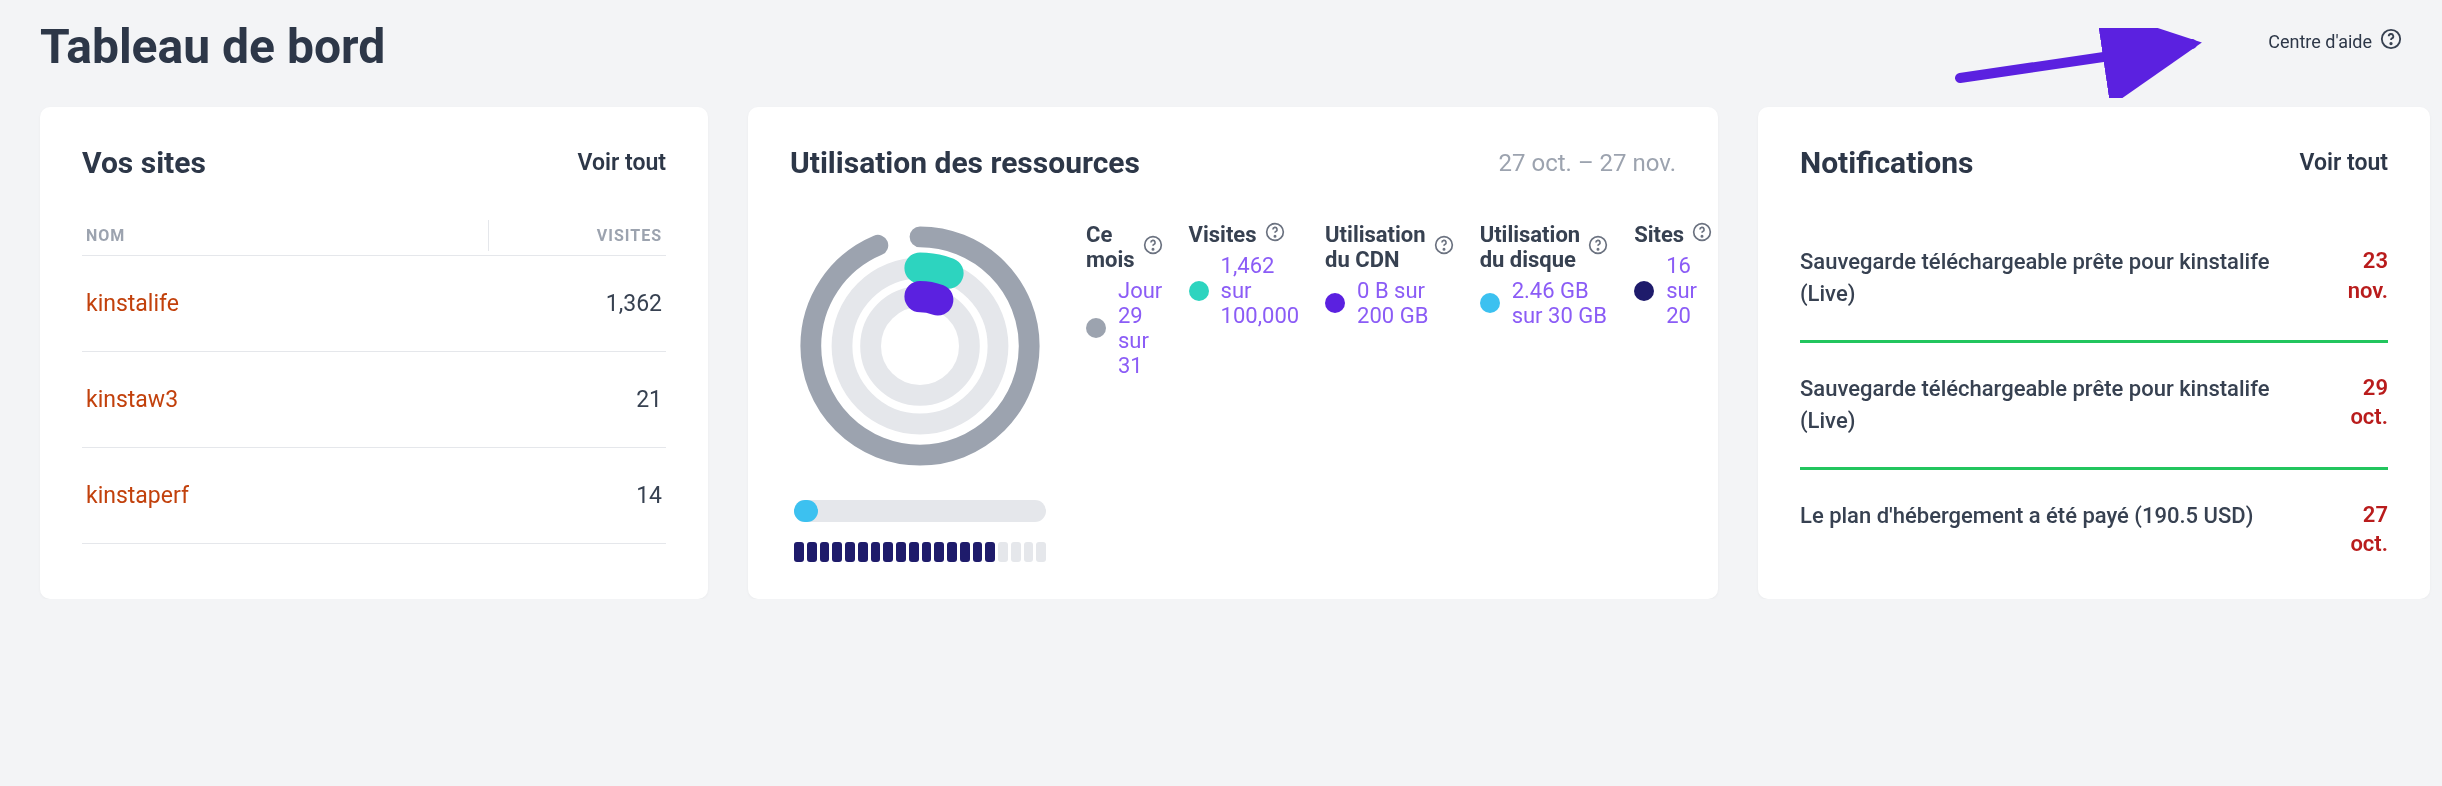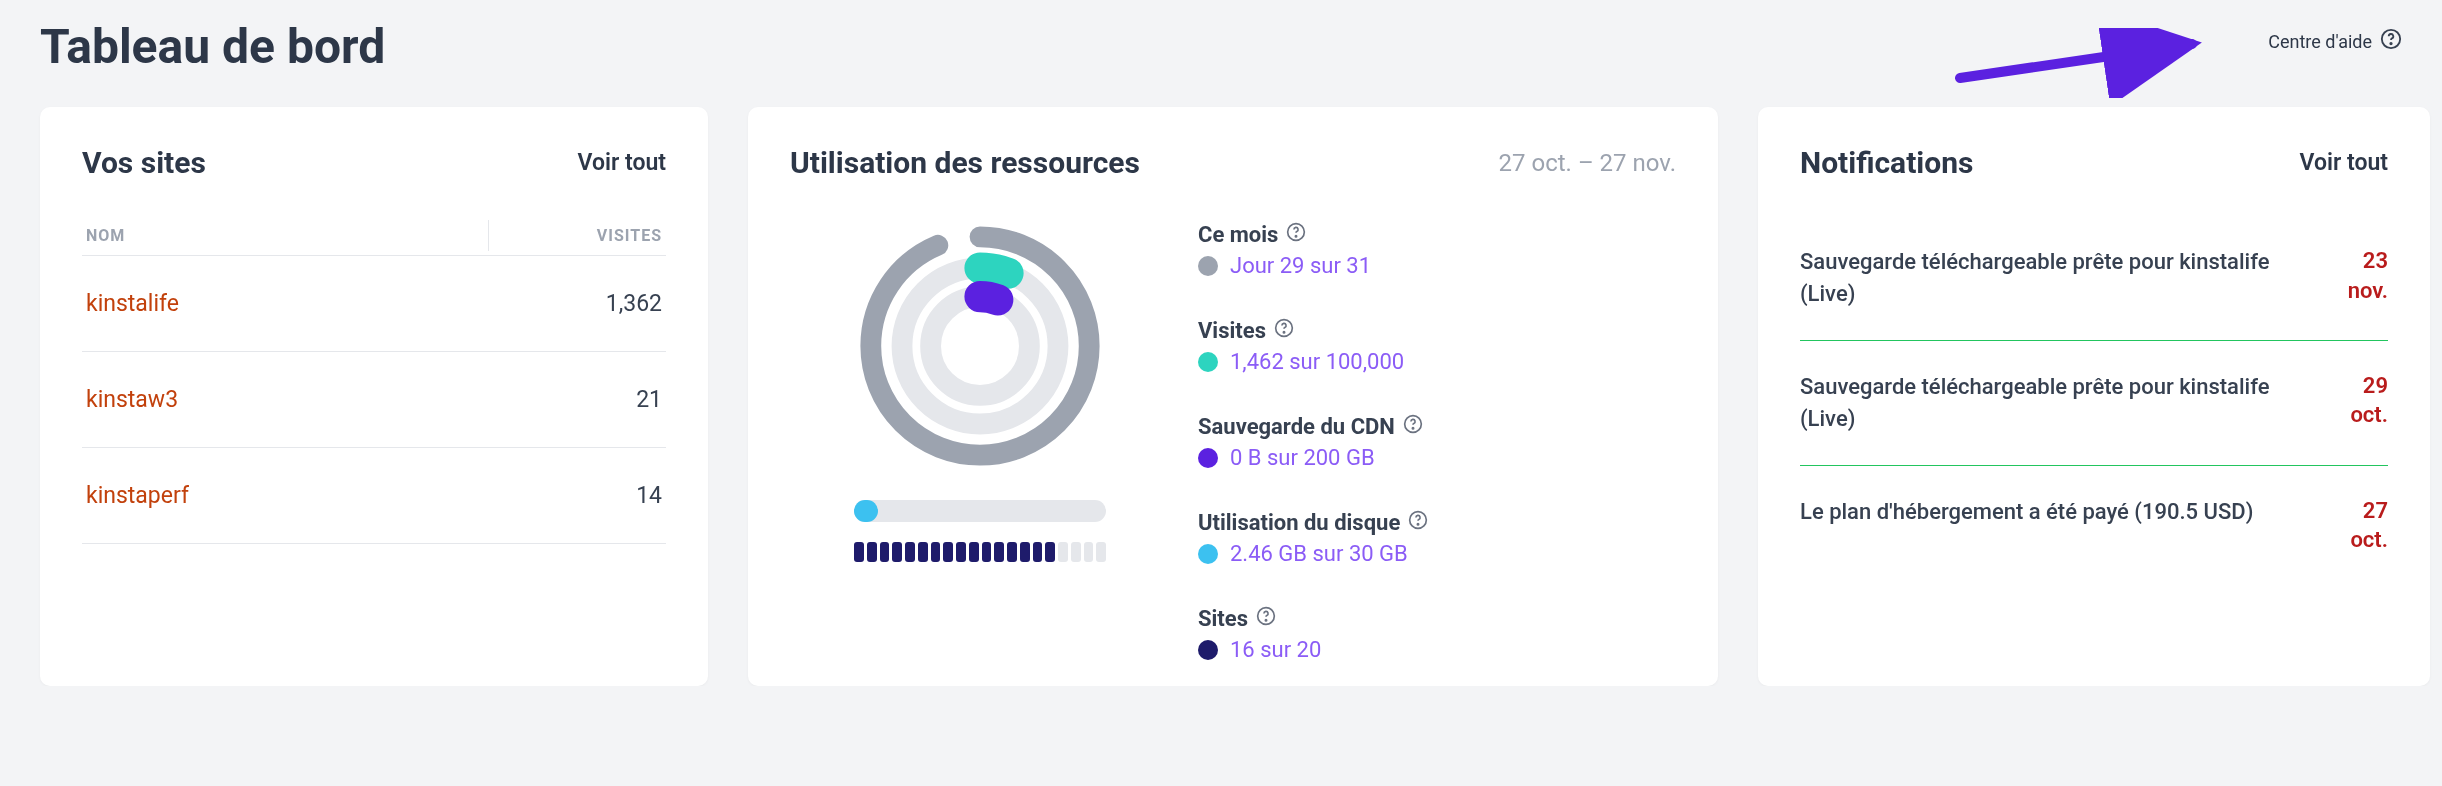--- a/index.html
+++ b/index.html
@@ -130,42 +130,43 @@
     background: #3cc1f0; border-radius: 20px;
   }
   .sites-track {
     width: 252px; height: 20px; display: flex; gap: 3px;
   }
   .sites-seg { flex: 1; height: 20px; border-radius: 3px; background: #e5e7eb; }
   .sites-seg.filled { background: #1e1b6b; }
   .legend-col {
     flex: 1;
     display: flex;
-    flex-direction: column;
+    flex-direction: row;
     gap: 26px;
     padding-top: 6px;
+    margin-left: 8px;
   }
   .legend-group { margin-bottom: 14px; }
   .legend-title {
     font-size: 22px; font-weight: 700; color: #374151;
     display: flex; align-items: center; gap: 8px; margin-bottom: 6px;
   }
   .legend-title svg { width: 20px; height: 20px; }
   .legend-row {
     display: flex; align-items: center; gap: 12px;
     font-size: 22px; color: #8b5cf6;
   }
   .legend-dot {
     width: 20px; height: 20px; border-radius: 50%;
     flex-shrink: 0;
   }
   
   .notif-row {
     display: flex; justify-content: space-between; align-items: flex-start;
-    padding: 30px 0; border-bottom: 1px solid #22c55e; gap: 24px;
+    padding: 30px 0; border-bottom: 3px solid #22c55e; gap: 24px;
     cursor: pointer;
   }
   .notif-row:last-child { border-bottom: none; }
   .notif-text { font-size: 22px; color: #374151; line-height: 1.45; font-weight: 500; }
   .notif-date {
     text-align: right; color: #b91c1c; font-size: 22px; font-weight: 600;
     line-height: 1.35; flex-shrink: 0;
   }
 </style>
 </head>
@@ -299,21 +300,21 @@
                 </svg>
             </span>
           </div>
           <div class="legend-row">
             <span class="legend-dot" style="background:#2dd4bf"></span>
             <span>1,462 sur 100,000</span>
           </div>
         </div>
         <div class="legend-group">
           <div class="legend-title">
-            <span>Sauvegarde du CDN</span>
+            <span>Utilisation du CDN</span>
             <span>
               <svg viewBox="0 0 24 24" fill="none" stroke="#6b7280" stroke-width="2">
                   <circle cx="12" cy="12" r="10"></circle>
                   <path d="M9.5 9a2.5 2.5 0 1 1 3.5 2.3c-.8.4-1 1-1 1.7"></path>
                   <circle cx="12" cy="17" r="0.8" fill="#6b7280"></circle>
                 </svg>
             </span>
           </div>
           <div class="legend-row">
             <span class="legend-dot" style="background:#5b21e0"></span>

